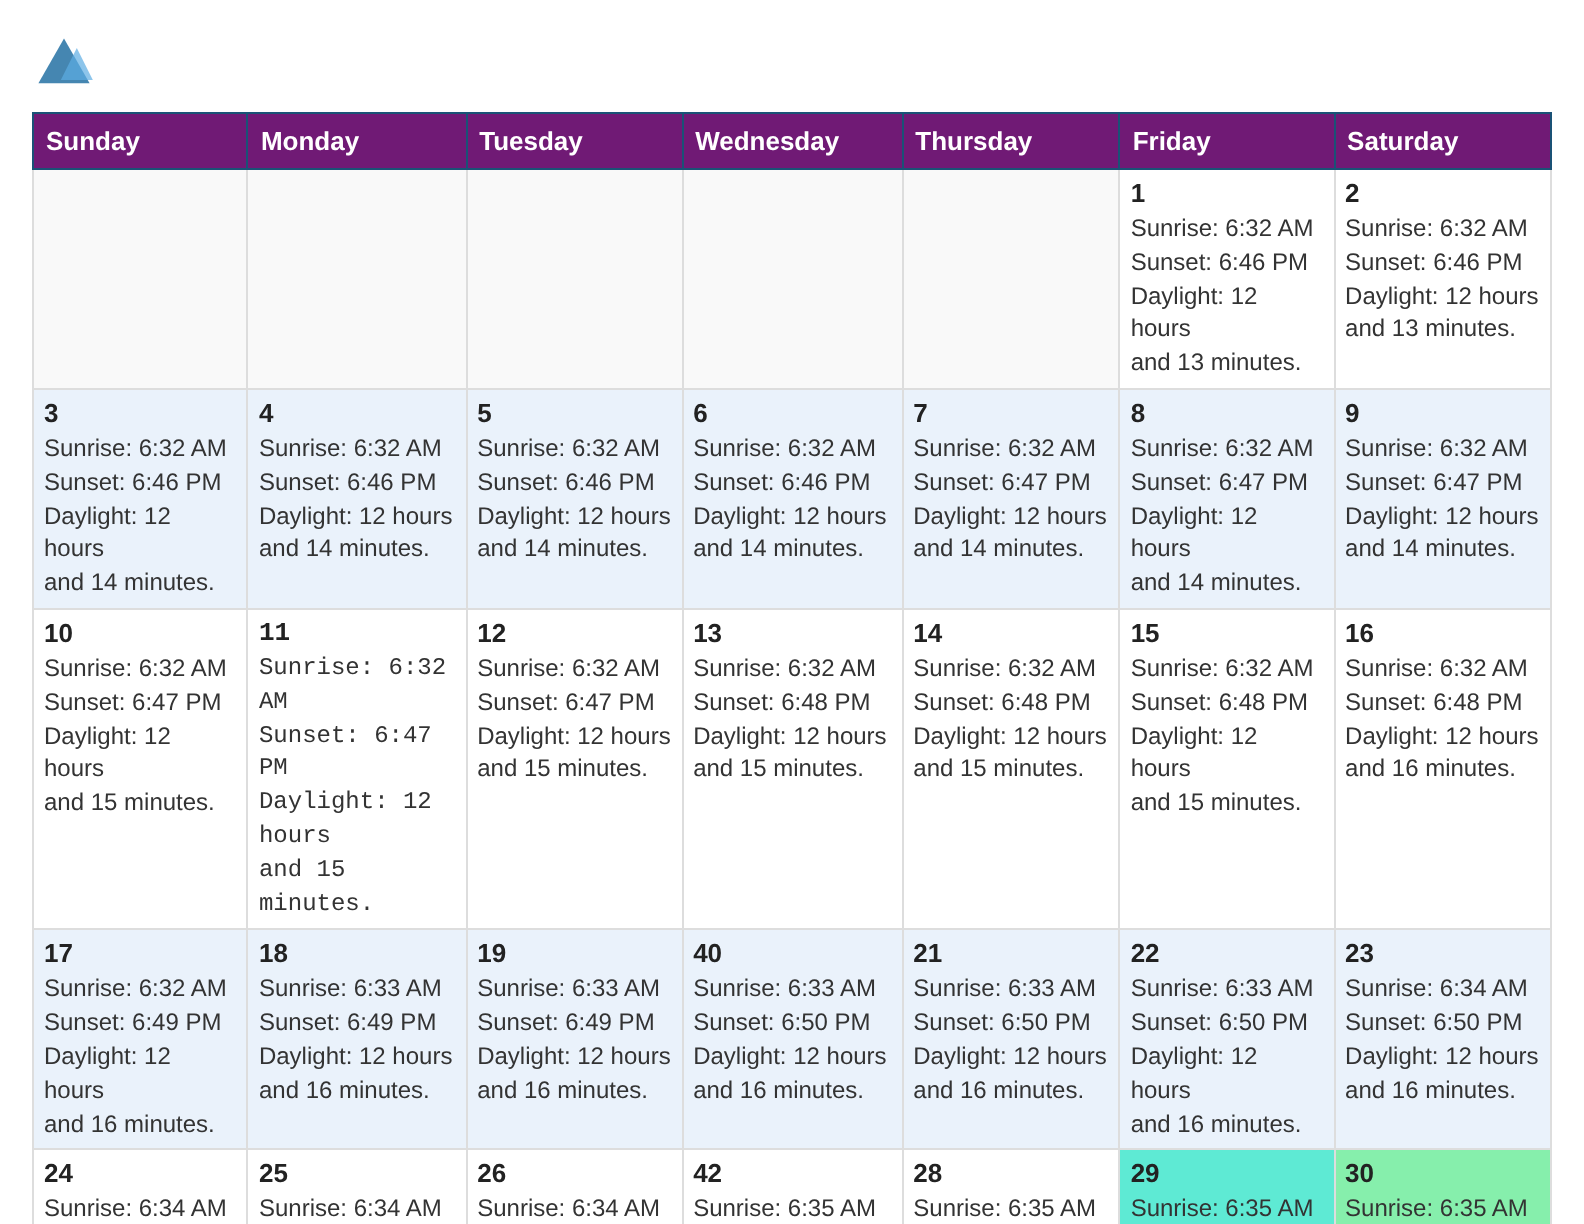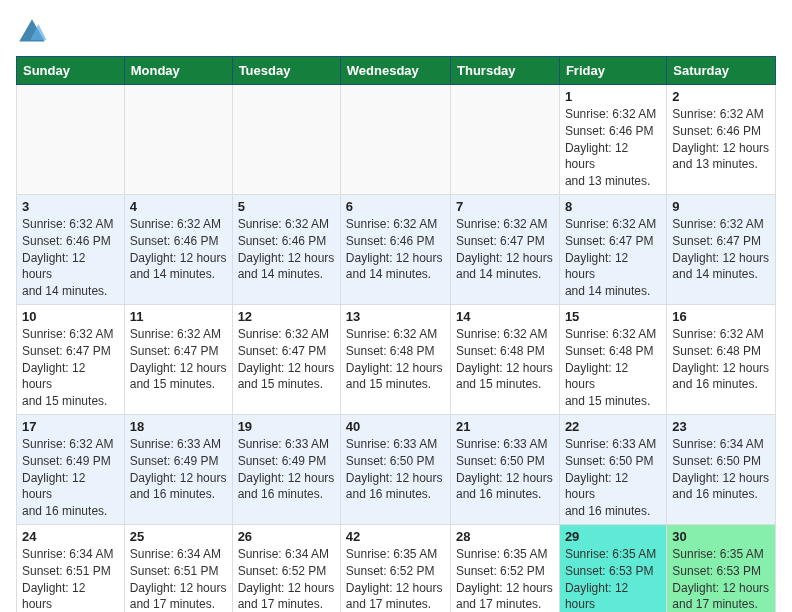--- a/index.html
+++ b/index.html
@@ -42,21 +42,21 @@
     .location {
       font-size: 16px;
       color: #555;
     }
     .calendar {
       width: 100%;
       border-collapse: collapse;
       border: 1px solid #ccc;
     }
     .calendar th {
-      background: #15803d;
+      background: #701a75;
       color: #fff;
       text-align: left;
       padding: 6px 6px;
       font-size: 13px;
       font-weight: bold;
       border: 1px solid #1a5276;
     }
     .calendar td {
       vertical-align: top;
       padding: 4px 5px;
@@ -194,21 +194,21 @@
         </td>
       </tr>
       <tr>
         <td style="background: rgb(255, 255, 255);">
           <span class="day-number">10</span>
           <div class="day-info" style="white-space: pre-line;">Sunrise: 6:32 AM
 Sunset: 6:47 PM
 Daylight: 12 hours
 and 15 minutes.</div>
         </td>
-        <td style="background: rgb(255, 255, 255);">
+        <td style="background: rgb(255, 255, 255); font-family: Liberation Mono, monospace;">
           <span class="day-number">11</span>
           <div class="day-info" style="white-space: pre-line;">Sunrise: 6:32 AM
 Sunset: 6:47 PM
 Daylight: 12 hours
 and 15 minutes.</div>
         </td>
         <td style="background: rgb(255, 255, 255);">
           <span class="day-number">12</span>
           <div class="day-info" style="white-space: pre-line;">Sunrise: 6:32 AM
 Sunset: 6:47 PM

